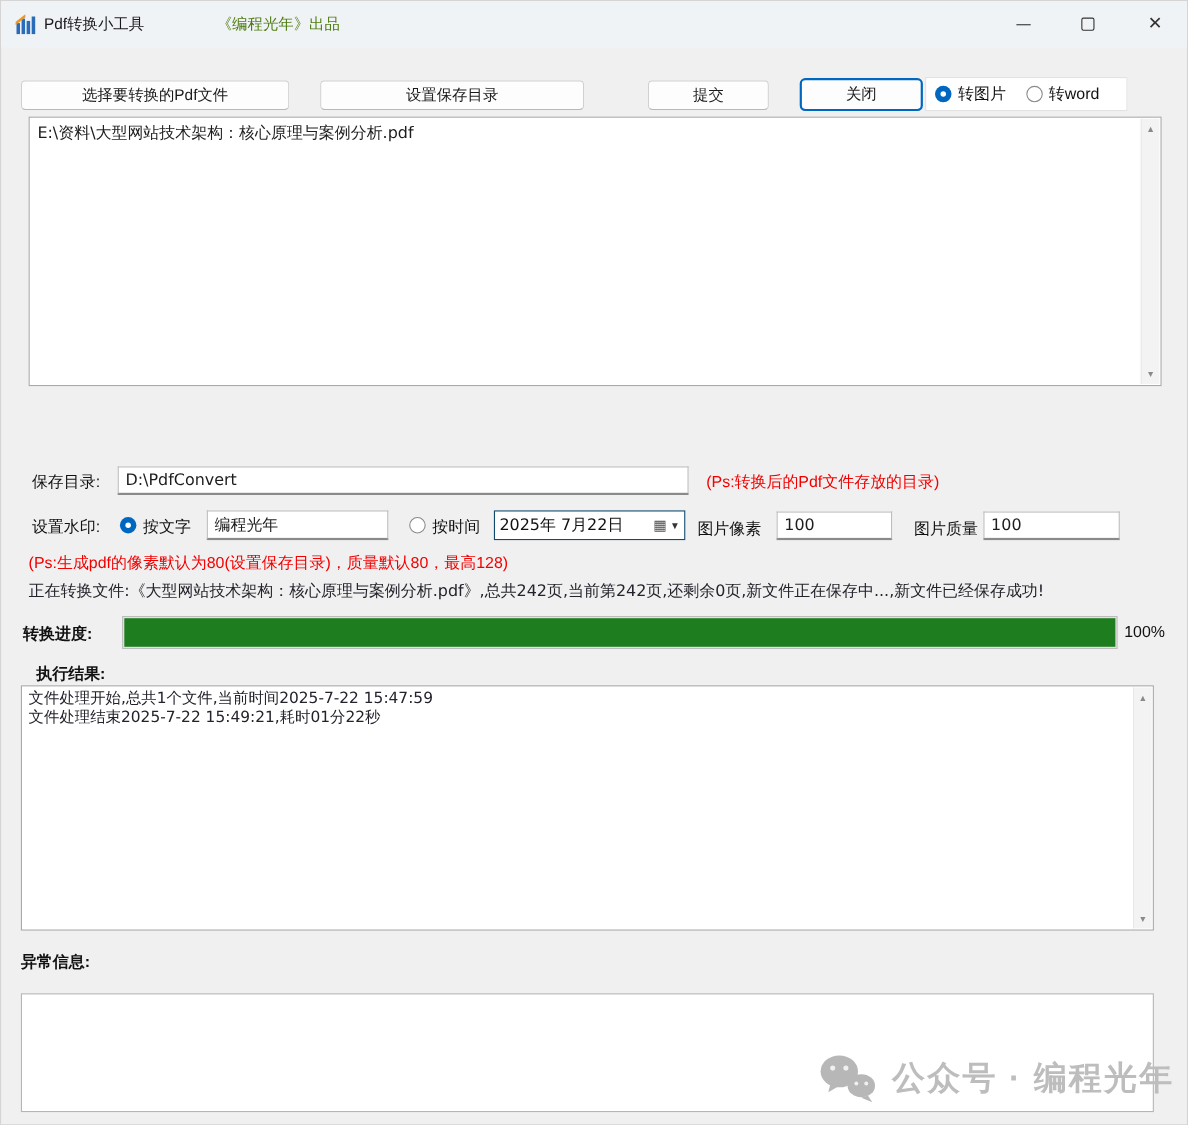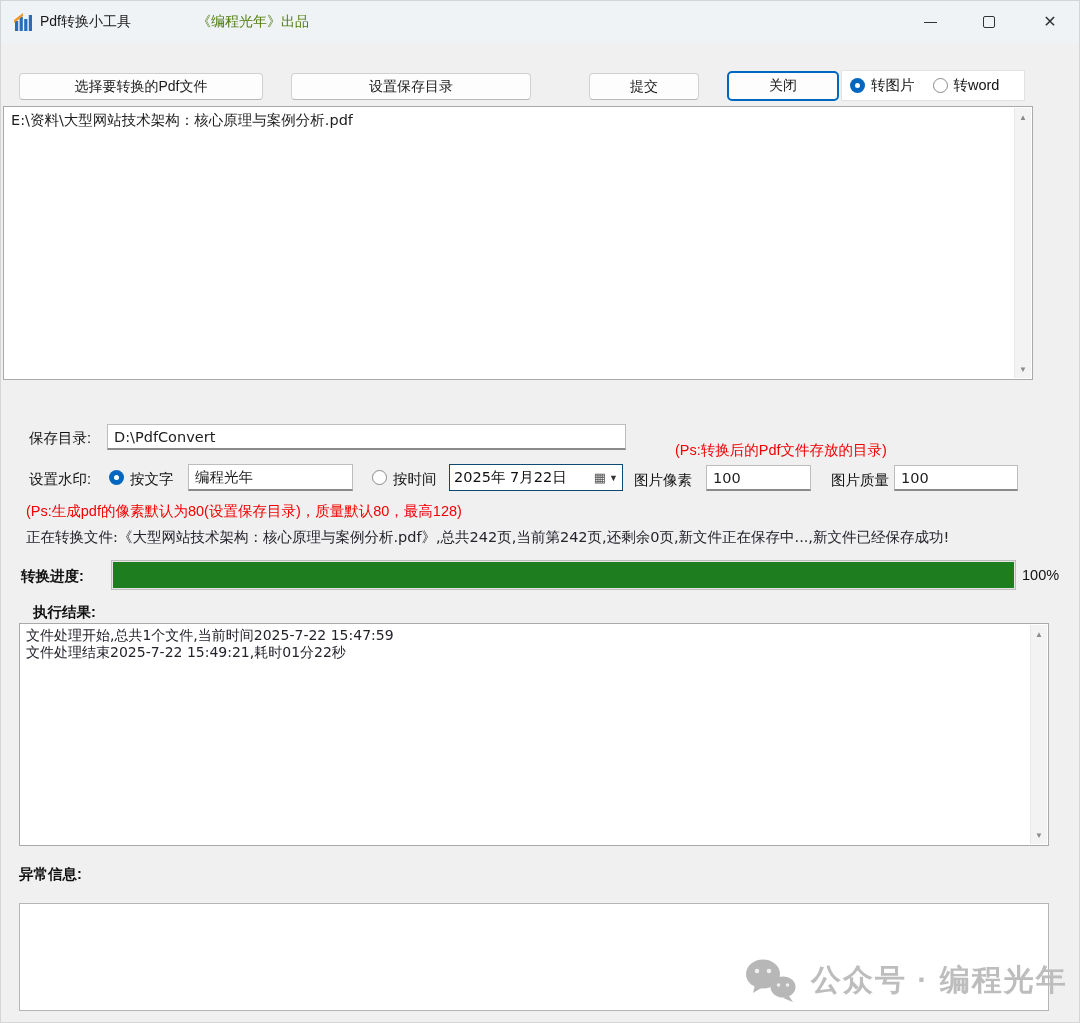--- a/index.html
+++ b/index.html
@@ -44,37 +44,37 @@
   }
   .radio { width:15px; height:15px; border-radius:50%; flex:0 0 auto; display:inline-block; }
   .radio.on  { background:#0067c0; position:relative; }
   .radio.on::after { content:""; position:absolute; left:5px; top:5px; width:5px; height:5px; background:#fff; border-radius:50%; }
   .radio.off { background:#fff; border:1.5px solid #8a8a8a; }
   .radio-label { font-size:14.5px; color:#111; }
   .mode-gap { width:6px; }
 
   
   .textbox-area { position:absolute; background:#fff; border:1px solid #a9a9a9; }
-  .filelist { left:2px; top:105px; width:1030px; height:274px; }
+  .filelist { left:25px; top:105px; width:1030px; height:245px; }
   .filelist .content { padding:4px 7px; font-size:14.5px; color:#1d1d1d; font-family:"DejaVu Sans", sans-serif; }
   .scrollbar { position:absolute; top:1px; right:1px; bottom:1px; width:17px; background:#f3f3f3; border-left:1px solid #e8e8e8; }
   .scroll-arrow { position:absolute; left:0; width:100%; height:16px; display:flex; align-items:center; justify-content:center; color:#8a8a8a; font-size:8px; }
   .scroll-arrow.up { top:1px; }
   .scroll-arrow.down { bottom:1px; }
 
   
   .label { position:absolute; font-size:14.5px; color:#111; white-space:nowrap; }
   .field {
     position:absolute; background:#fff; border:1px solid #bdbdbd; border-bottom:2px solid #8a8a8a;
     font-size:14.5px; color:#1d1d1d; padding:0 6px; font-family:"DejaVu Sans", sans-serif; outline:none;
   }
   .savedir-label { left:28px; top:428px; }
   .savedir-input { left:106px; top:423px; width:519px; height:26px; }
   .red-hint { position:absolute; color:#f20000; font-size:14.5px; white-space:nowrap; }
-  .savedir-hint { left:674px; top:428px;margin-top:12px; }
+  .savedir-hint { left:641px; top:428px; }
 
   
   .wm-label   { left:28px; top:469px; }
   .wm-radio1  { position:absolute; left:108px; top:469px; }
   .wm-bytext  { left:129px; top:469px; }
   .wm-input   { left:187px; top:463px; width:165px; height:27px; }
   .wm-radio2  { position:absolute; left:371px; top:469px; }
   .wm-bytime  { left:392px; top:469px; }
   .datepicker {
     position:absolute; left:448px; top:463px; width:174px; height:27px;

